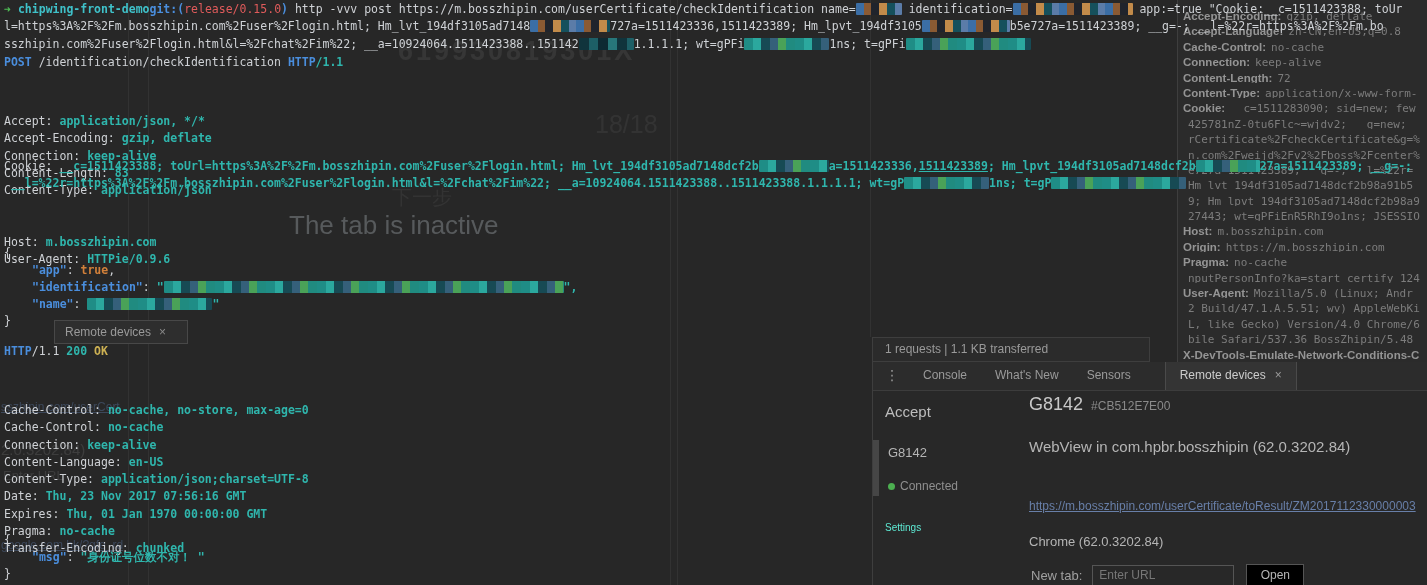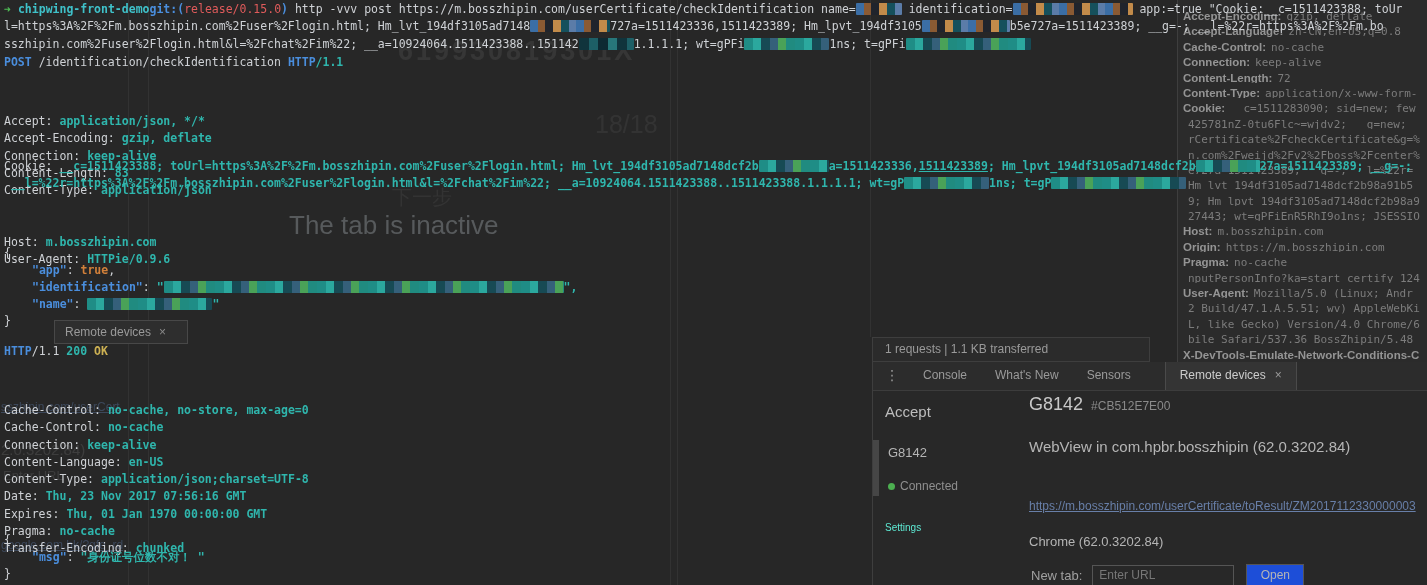--- a/index.html
+++ b/index.html
@@ -35,21 +35,21 @@
   .m-title{position:absolute;left:156px;top:32px;font-size:18px;color:#c8c8c8;}
   .m-serial{font-size:12px;color:#8a8a8a;font-weight:normal;margin-left:8px;}
   .m-web{position:absolute;left:156px;top:76px;font-size:15px;color:#b5b5b5;white-space:nowrap;}
   .m-link{position:absolute;left:156px;top:137px;font-size:12px;color:#687fa8;
           text-decoration:underline;white-space:nowrap;}
   .m-chrome{position:absolute;left:156px;top:172px;font-size:13px;color:#b5b5b5;}
   .m-newtab{position:absolute;left:158px;top:202px;display:flex;align-items:center;font-size:13px;color:#a0a0a0;}
   .m-newtab input{width:128px;height:19px;background:transparent;border:1px solid #555;color:#bbb;
                   margin-left:10px;padding:0 6px;font-size:12px;font-family:"Liberation Sans",sans-serif;}
   .m-newtab input::placeholder{color:#777;}
-  .m-newtab button{margin-left:12px;height:22px;width:58px;background:#1d4ed8;border:1px solid #555;
+  .m-newtab button{margin-left:12px;height:22px;width:58px;background:#000000;border:1px solid #555;
                    color:#b5b5b5;font-size:12px;font-family:"Liberation Sans",sans-serif;}
 
   .vl{position:absolute;top:0;bottom:0;width:1px;background:rgba(255,255,255,0.05);z-index:2;}
 
   
   .ghost{position:absolute;z-index:3;white-space:nowrap;}
   .g-inactive{left:289px;top:210px;font-size:26px;color:#575a5c;}
   .g-id{left:398px;top:36px;font-size:27px;letter-spacing:3px;color:rgba(255,255,255,0.07);font-weight:bold;}
   .g-count{left:595px;top:110px;font-size:25px;color:rgba(255,255,255,0.06);}
   .g-next{left:392px;top:184px;font-size:20px;color:rgba(255,255,255,0.06);}

